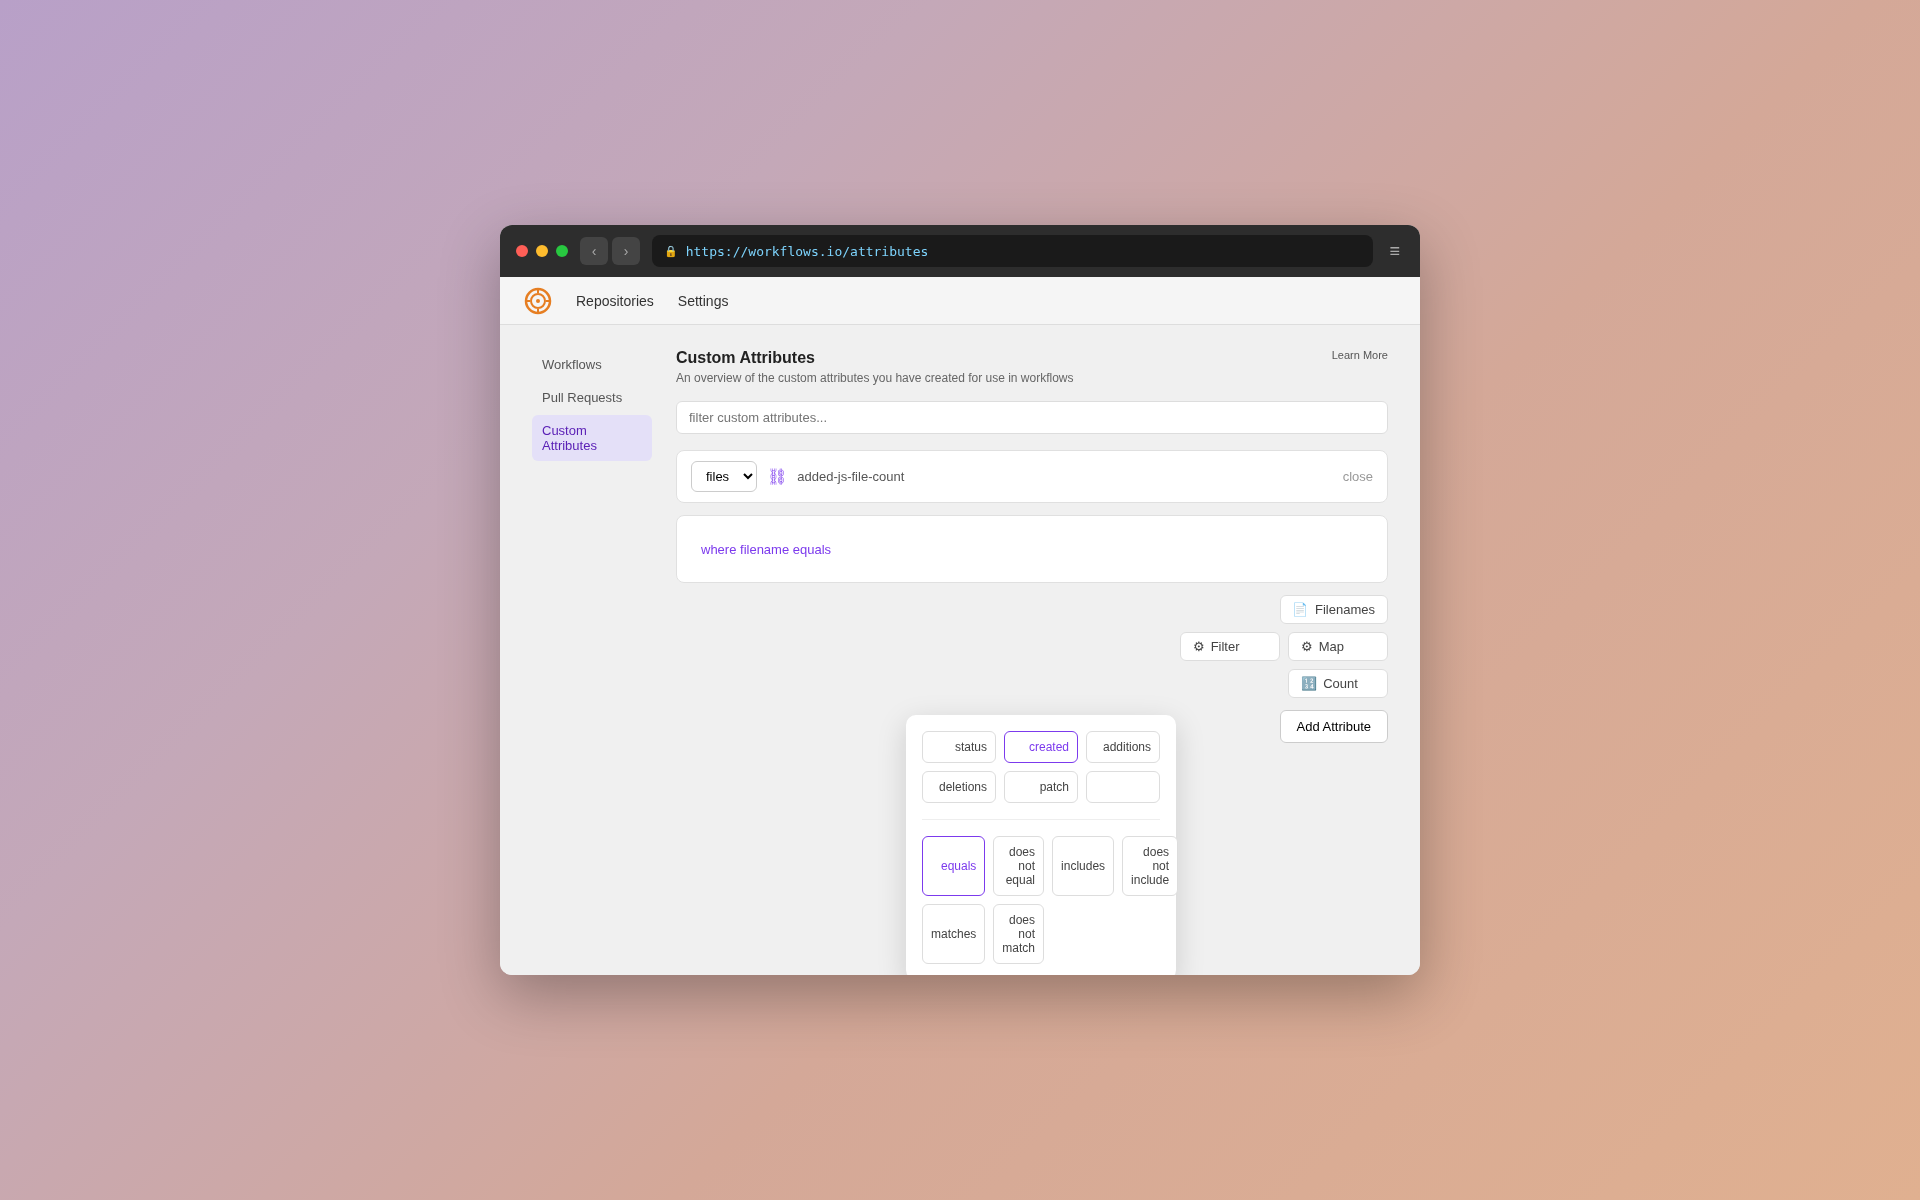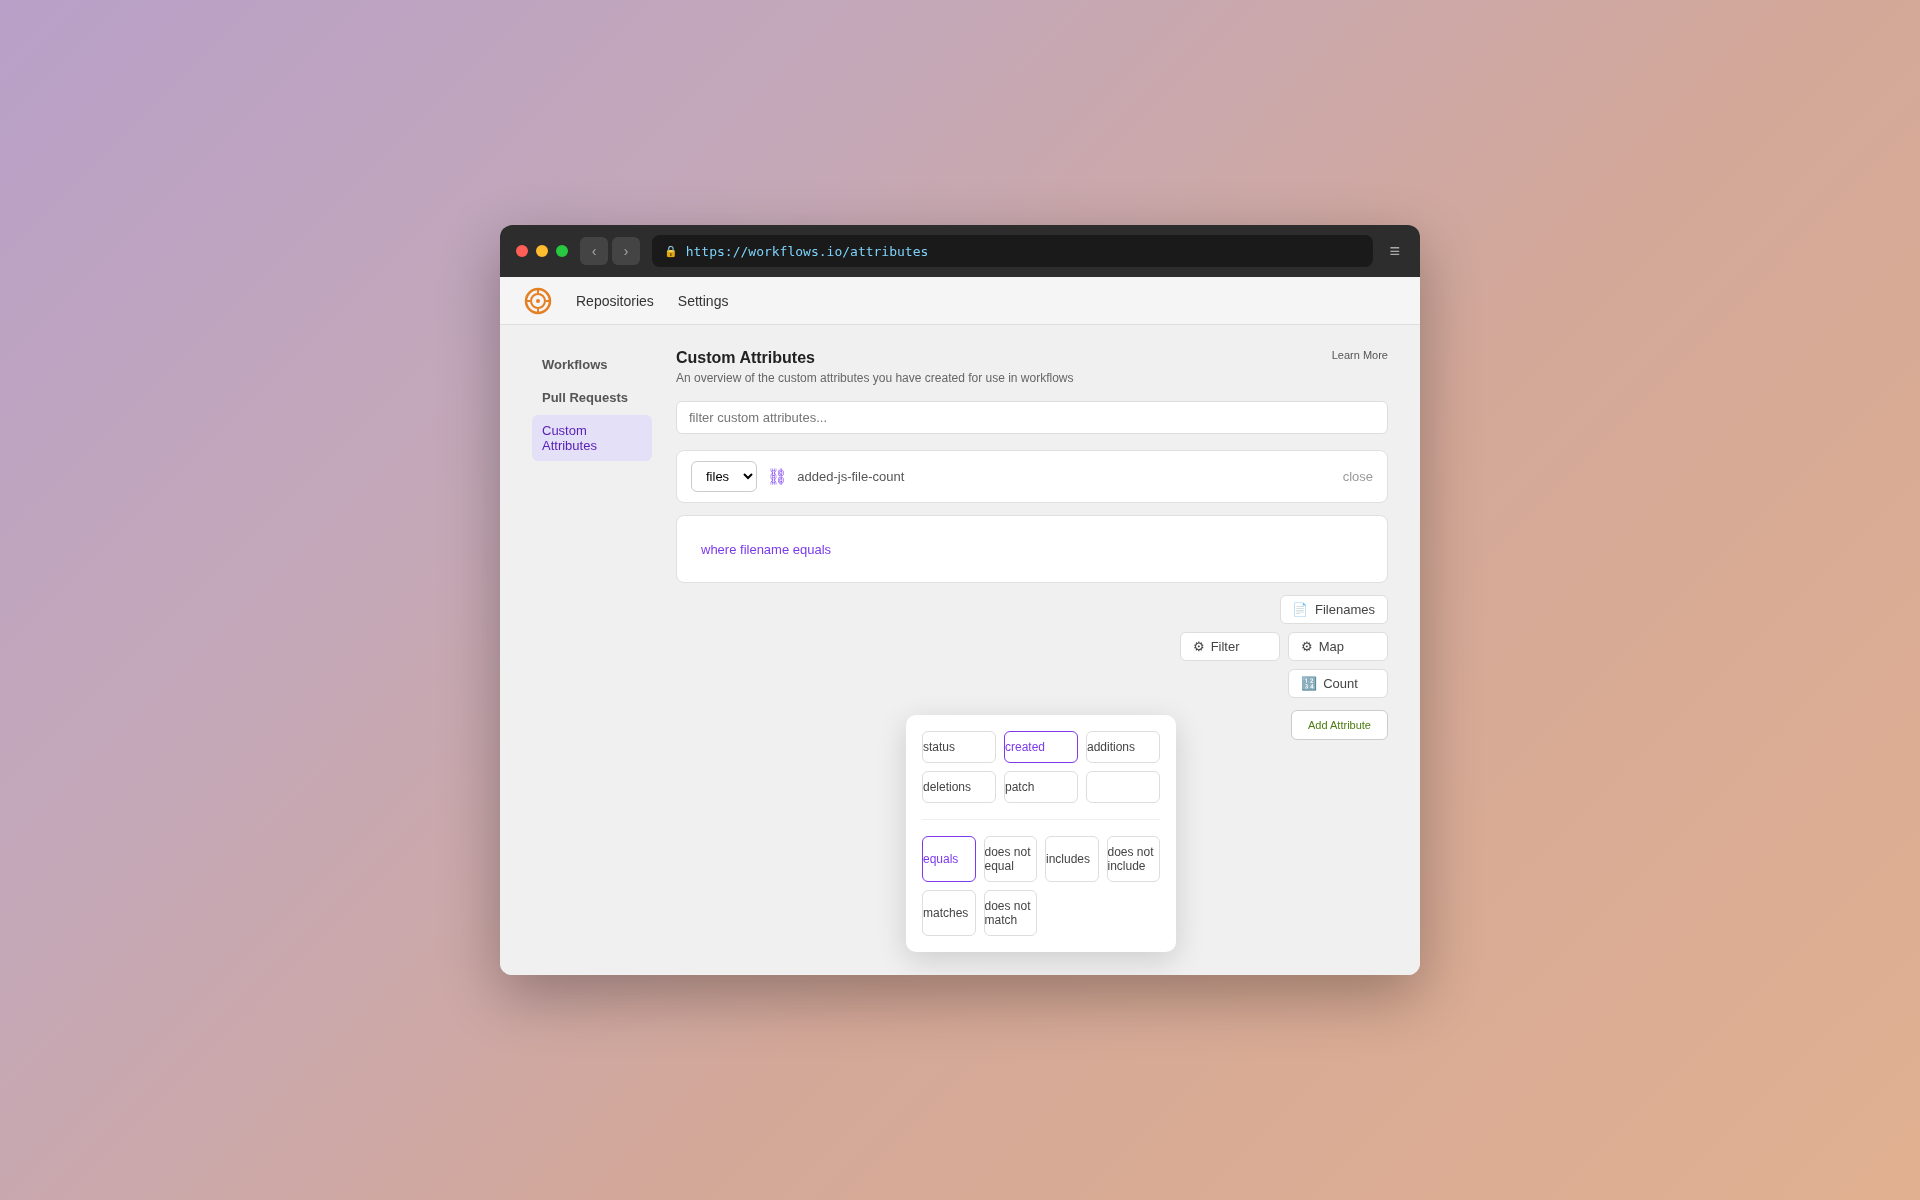--- a/index.html
+++ b/index.html
@@ -169,21 +169,20 @@
       width: 120px;
       flex-shrink: 0;
     }
     .sidebar-item {
       padding: 8px 10px;
       border-radius: 6px;
       font-size: 13px;
       color: #555;
       cursor: pointer;
       margin-bottom: 2px;
-      font-weight: bold;
     }
     .sidebar-item.active {
       background: #e4e0f8;
       color: #5b21b6;
       font-weight: 500;
     }
     .main-panel {
       flex: 1;
     }
     .section-header {
@@ -288,22 +287,22 @@
     .action-btn .btn-icon {
       font-size: 13px;
     }
     .add-attribute-btn {
       margin-left: auto;
       display: block;
       padding: 8px 16px;
       background: white;
       border: 1px solid #ccc;
       border-radius: 6px;
-      font-size: 11px;
-      color: #4d7c0f;
+      font-size: 13px;
+      color: #000000;
       cursor: pointer;
     }
 
     
     .dropdown-popup {
       position: absolute;
       top: 390px;
       left: 50%;
       transform: translateX(-20%);
       background: white;
@@ -313,25 +312,25 @@
       width: 270px;
       z-index: 100;
     }
     .popup-grid {
       display: grid;
       grid-template-columns: 1fr 1fr 1fr;
       gap: 8px;
       margin-bottom: 16px;
     }
     .popup-btn {
-      padding: 8px 0;
+      padding: 8px 8px;
       border: 1px solid #ddd;
       border-radius: 6px;
       font-size: 12px;
-      text-align: left;
+      text-align: right;
       cursor: pointer;
       background: white;
       color: #444;
     }
     .popup-btn.selected {
       border-color: #7c3aed;
       color: #7c3aed;
       background: white;
     }
     .popup-divider {

